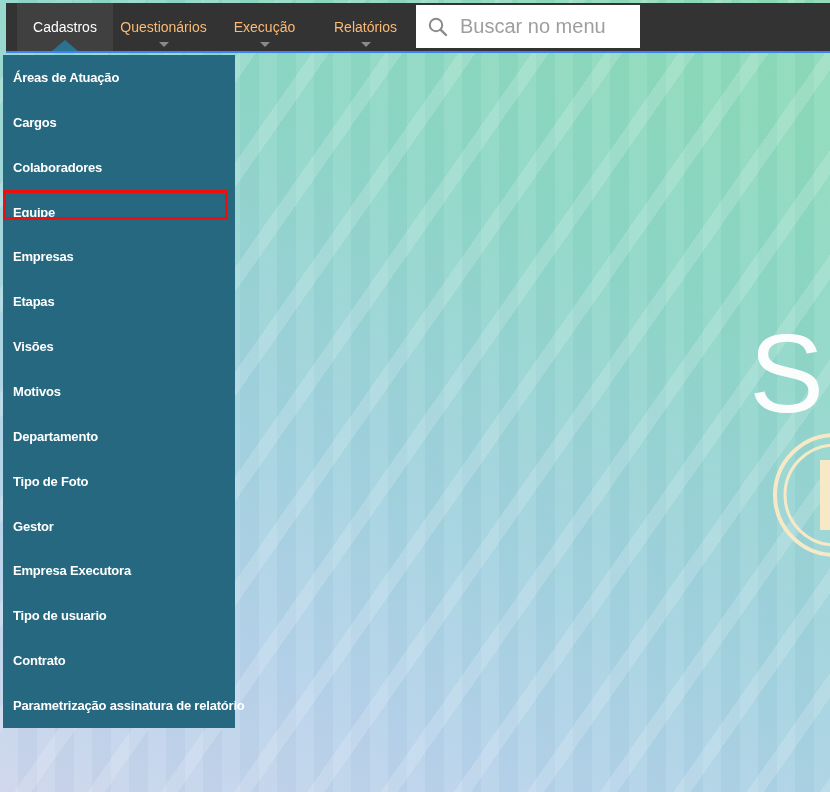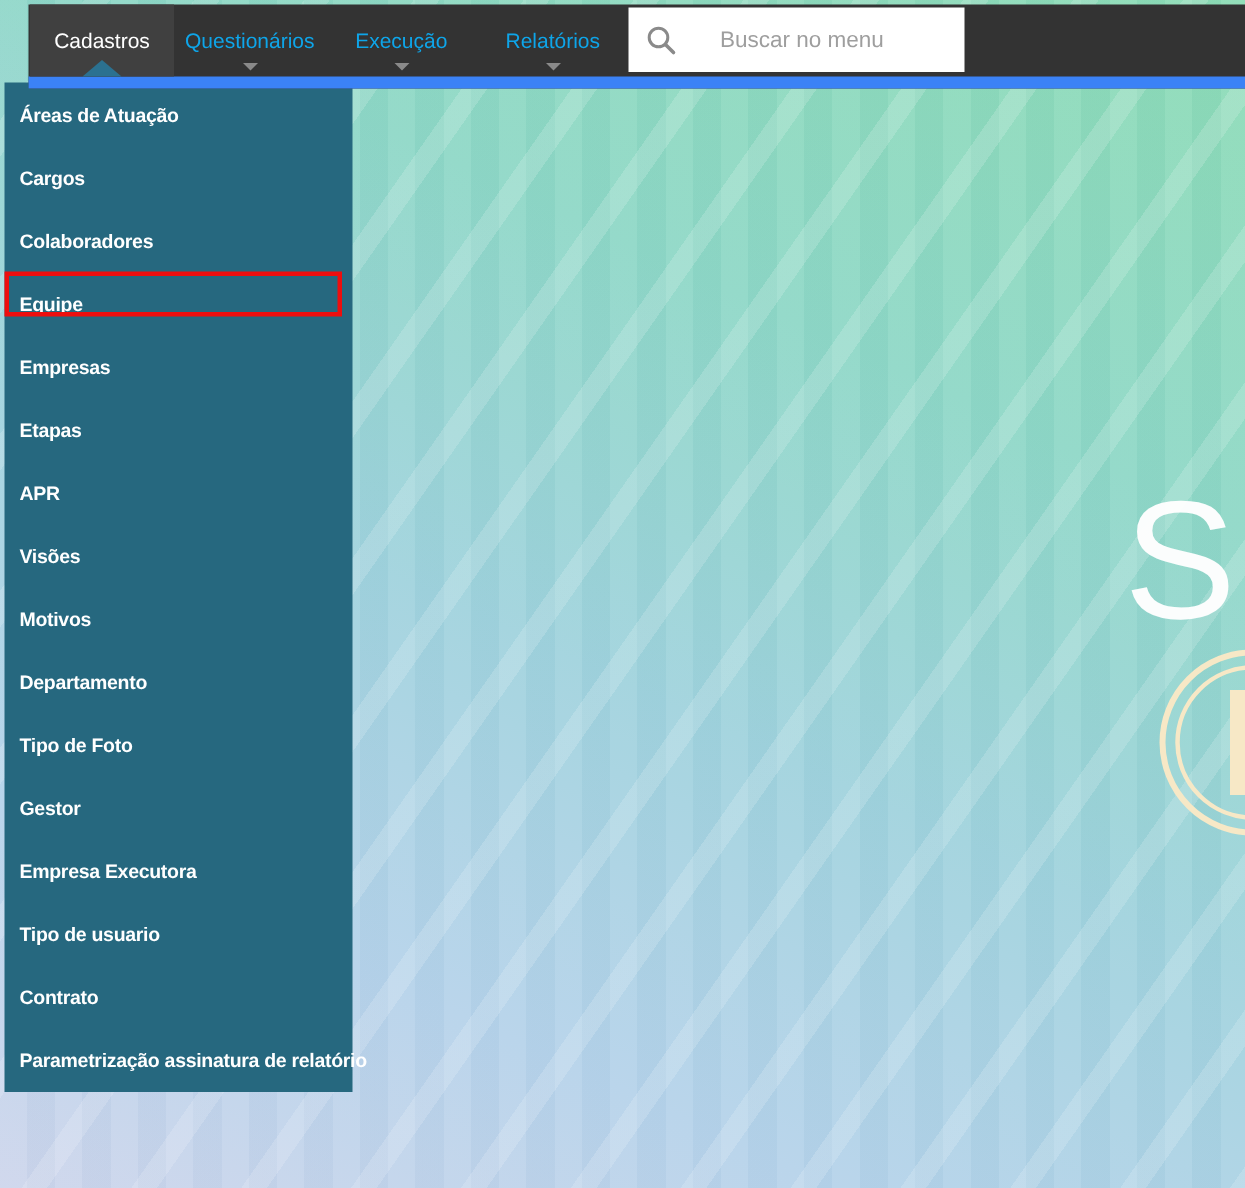--- a/index.html
+++ b/index.html
@@ -16,50 +16,49 @@
       linear-gradient(205deg, #8bdbb4 0%, #8dd7c6 30%, #9fd2dd 55%, #b5d2ea 78%, #cdd5ec 100%);
   }
   
   .wm-s{
     position:absolute;top:318px;right:6px;
     font-size:112px;line-height:1;font-weight:400;color:#ffffff;opacity:0.97;
   }
   .wm-circle{position:absolute;left:760px;top:433px;}
   
   .nav{
-    position:absolute;left:19px;top:3px;right:0;height:48px;
-    background:#333333;border-bottom:8px solid #3b82f6;
-    display:flex;align-items:stretch;padding-left:1px;z-index:3;
+    position:absolute;left:6px;top:3px;right:0;height:48px;
+    background:#333333;border-bottom:2px solid #3b82f6;
+    display:flex;align-items:stretch;padding-left:11px;z-index:3;
   }
   .nav-item{
     position:relative;width:101px;display:flex;align-items:center;justify-content:center;
-    color:#0ea5e9;font-size:14px;cursor:pointer;
+    color:#fdba74;font-size:14px;cursor:pointer;
   }
   .nav-item.active{width:96px;background:#404040;color:#ffffff;}
   .nav-item .caret{
     position:absolute;bottom:4px;left:50%;transform:translateX(-50%);
     width:0;height:0;border-left:5px solid transparent;border-right:5px solid transparent;
     border-top:5px solid #8a8a8a;
   }
   .nav-item .notch{
     position:absolute;bottom:0;left:50%;transform:translateX(-50%);
     width:0;height:0;border-left:13px solid transparent;border-right:13px solid transparent;
     border-bottom:11px solid #2b7190;
   }
   
   .search-box{
     position:relative;width:224px;height:43px;margin-top:2px;background:#ffffff;
     display:flex;align-items:center;
   }
   .search-box svg{position:absolute;left:12px;top:12px;}
   .search-box input{
     border:none;outline:none;width:100%;height:100%;box-sizing:border-box;
-    padding-left:44px;font-size:15px;color:#555;background:transparent;
+    padding-left:44px;font-size:20px;color:#555;background:transparent;
     font-family:"Liberation Sans", sans-serif;
-    margin-left:17px;
   }
   .search-box input::placeholder{color:#9e9e9e;opacity:1;}
   
   .dropdown{
     position:absolute;left:3px;top:55px;width:232px;height:673px;
     background:#26687f;display:flex;flex-direction:column;z-index:2;
   }
   .dd-item{
     flex:1;display:flex;align-items:center;padding-left:10px;position:relative;
     color:#ffffff;font-size:13px;font-weight:bold;letter-spacing:-0.2px;
@@ -122,23 +121,20 @@
     <span>Equipe</span>
     <span class="dd-highlight"></span>
   </div>
   <div class="dd-item">
       <span>Empresas</span>
     </div>
   <div class="dd-item">
       <span>Etapas</span>
     </div>
   <div class="dd-item">
-      <span>APR</span>
-    </div>
-  <div class="dd-item">
       <span>Visões</span>
     </div>
   <div class="dd-item">
       <span>Motivos</span>
     </div>
   <div class="dd-item">
       <span>Departamento</span>
     </div>
   <div class="dd-item">
       <span>Tipo de Foto</span>

